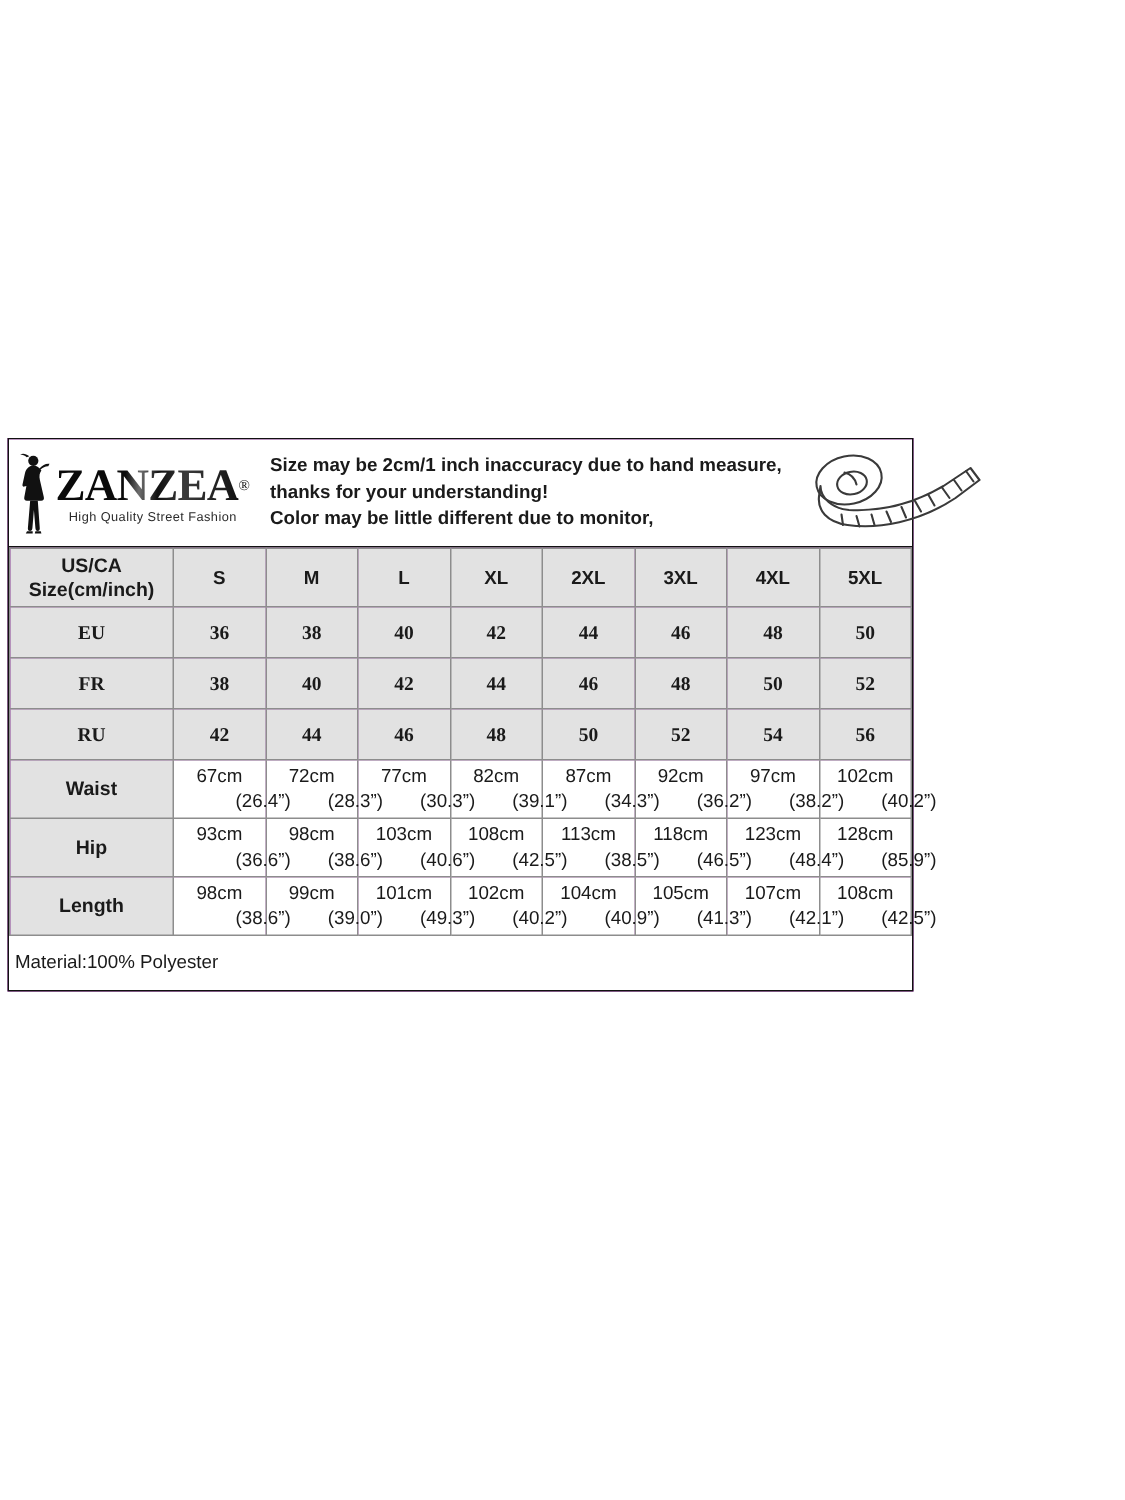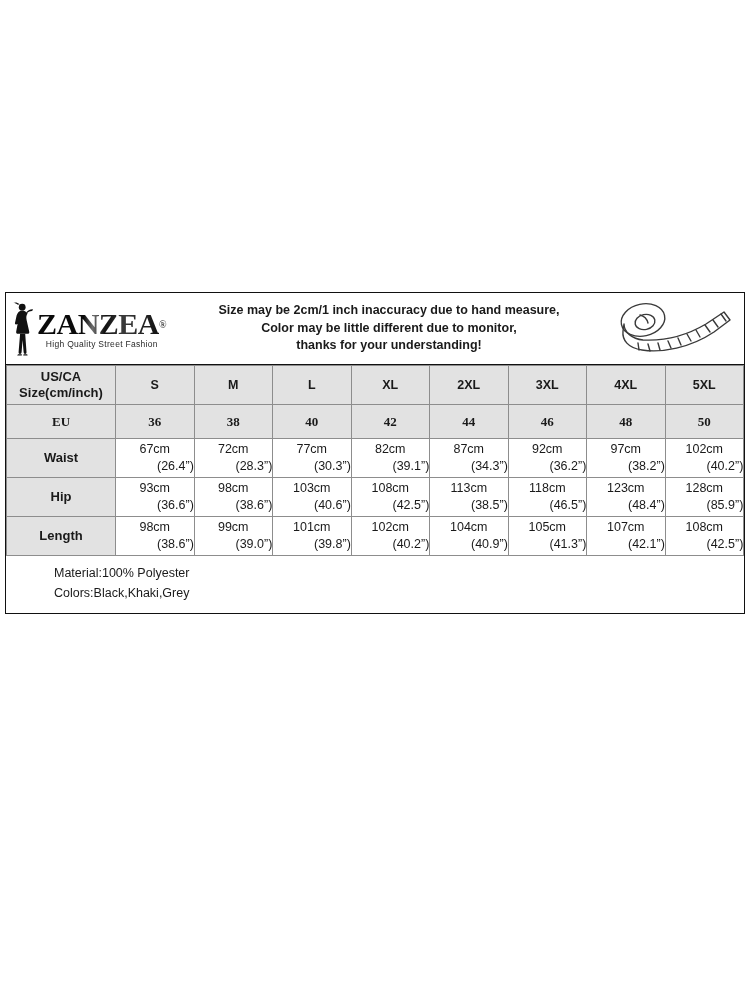--- a/index.html
+++ b/index.html
@@ -14,21 +14,21 @@
     color: #1a1a1a;
     position: relative;
     overflow: hidden;
   }
 
   
   #size-chart {
     position: absolute;
     left: 5px;
     top: 292px;
-    width: 740px;
+    width: 604px;
     border: 1.5px solid #111111;
     box-sizing: border-box;
     background: #d946ef;
   }
 
   
   .banner {
     display: flex;
     align-items: center;
     height: 72px;
@@ -77,21 +77,20 @@
     font-size: 8.5px;
     font-weight: 400;
     letter-spacing: 0.3px;
     color: #2a2a2a;
     margin-top: 1px;
     white-space: nowrap;
   }
 
   .notice-cell {
     flex: 1 1 auto;
-    text-align: center;
     padding: 0 6px;
   }
   .notice-line {
     font-size: 12.5px;
     font-weight: 600;
     line-height: 1.42;
     color: #1a1a1a;
     white-space: nowrap;
   }
 
@@ -153,21 +152,20 @@
   
   .footer-info {
     padding: 7px 4px 9px 4px;
     background: #ffffff;
   }
   .footer-line {
     font-size: 12.5px;
     line-height: 1.62;
     color: #1a1a1a;
     white-space: nowrap;
-    margin-left: 44px;
   }
 </style>
 </head>
 <body>
 
 <div id="size-chart">
 
   <div class="banner">
 
     <div class="logo-cell">
@@ -185,22 +183,22 @@
       <div class="logo-text-wrap">
         <div>
           <span class="logo-word">ZANZEA</span><span class="logo-reg">®</span>
         </div>
         <div class="logo-tagline">High Quality Street Fashion</div>
       </div>
     </div>
 
     <div class="notice-cell">
       <div class="notice-line">Size may be 2cm/1 inch inaccuracy due to hand measure,</div>
+      <div class="notice-line">thanks for your understanding!</div>
       <div class="notice-line">Color may be little different due to monitor,</div>
-      <div class="notice-line">thanks for your understanding!</div>
     </div>
 
     <div class="tape-cell">
       <svg width="128" height="62" viewBox="0 0 128 62" aria-hidden="true">
         <g fill="none" stroke="#3a3a3a" stroke-width="1.4" stroke-linejoin="round" stroke-linecap="round">
           <ellipse cx="33" cy="22" rx="22" ry="16" transform="rotate(-12 33 22)"></ellipse>
           <ellipse cx="35" cy="24" rx="10" ry="7.5" transform="rotate(-12 35 24)"></ellipse>
           <path d="M30 17 C34 18 37 21 38 25"></path>
           <path d="M14 26 C14 34 22 41 33 42 C52 43 74 39 96 26 L114 14 L120 22 L104 34 C80 50 52 55 32 52 C18 50 12 42 13 33 Z"></path>
           <path d="M111 16 L116 23"></path>
@@ -241,21 +239,43 @@
         <td>36</td>
         <td>38</td>
         <td>40</td>
         <td>42</td>
         <td>44</td>
         <td>46</td>
         <td>48</td>
         <td>50</td>
       </tr>
 
-
+      <tr class="fr-row">
+        <td class="label-col">FR</td>
+        <td>38</td>
+        <td>40</td>
+        <td>42</td>
+        <td>44</td>
+        <td>46</td>
+        <td>48</td>
+        <td>50</td>
+        <td>52</td>
+      </tr>
+
+      <tr class="ru-row">
+        <td class="label-col">RU</td>
+        <td>42</td>
+        <td>44</td>
+        <td>46</td>
+        <td>48</td>
+        <td>50</td>
+        <td>52</td>
+        <td>54</td>
+        <td>56</td>
+      </tr>
 
       <tr class="meas-row">
         <td class="label-col">Waist</td>
         <td class="val">
           <span class="cm">67cm</span>
           <span class="inch">(26.4”)</span>
         </td>
         <td class="val">
           <span class="cm">72cm</span>
           <span class="inch">(28.3”)</span>
@@ -327,21 +347,21 @@
         <td class="val">
           <span class="cm">98cm</span>
           <span class="inch">(38.6”)</span>
         </td>
         <td class="val">
           <span class="cm">99cm</span>
           <span class="inch">(39.0”)</span>
         </td>
         <td class="val">
           <span class="cm">101cm</span>
-          <span class="inch">(39.8”)</span>
+          <span class="inch">(49.3”)</span>
         </td>
         <td class="val">
           <span class="cm">102cm</span>
           <span class="inch">(40.2”)</span>
         </td>
         <td class="val">
           <span class="cm">104cm</span>
           <span class="inch">(40.9”)</span>
         </td>
         <td class="val">
@@ -355,16 +375,15 @@
         <td class="val">
           <span class="cm">108cm</span>
           <span class="inch">(42.5”)</span>
         </td>
       </tr>
     </tbody>
   </table>
 
   <div class="footer-info">
     <div class="footer-line">Material:100% Polyester</div>
-    <div class="footer-line">Colors:Black,Khaki,Grey</div>
   </div>
 
 </div>
 
 </body></html>

